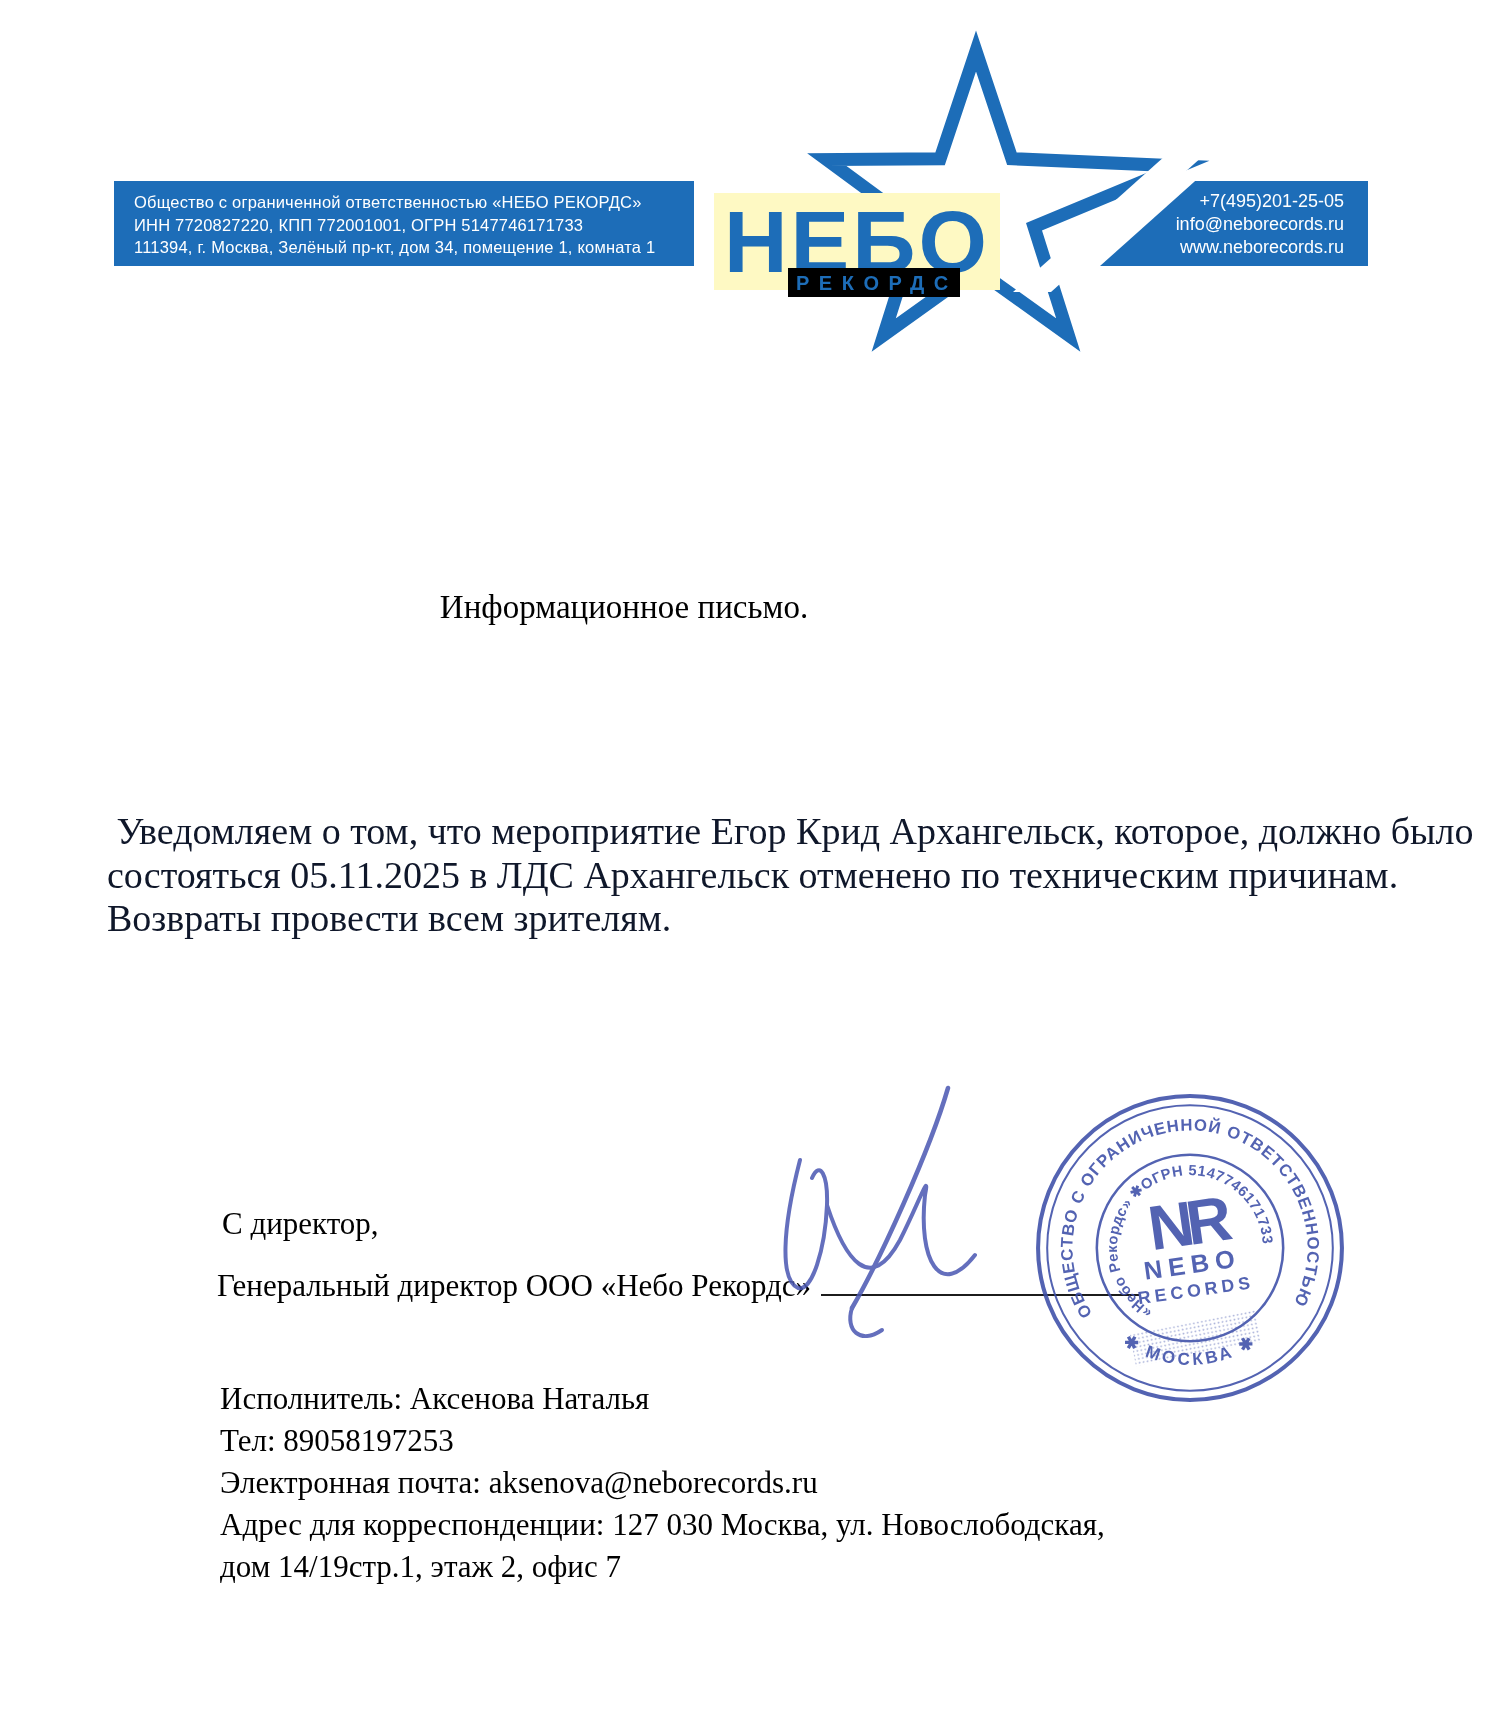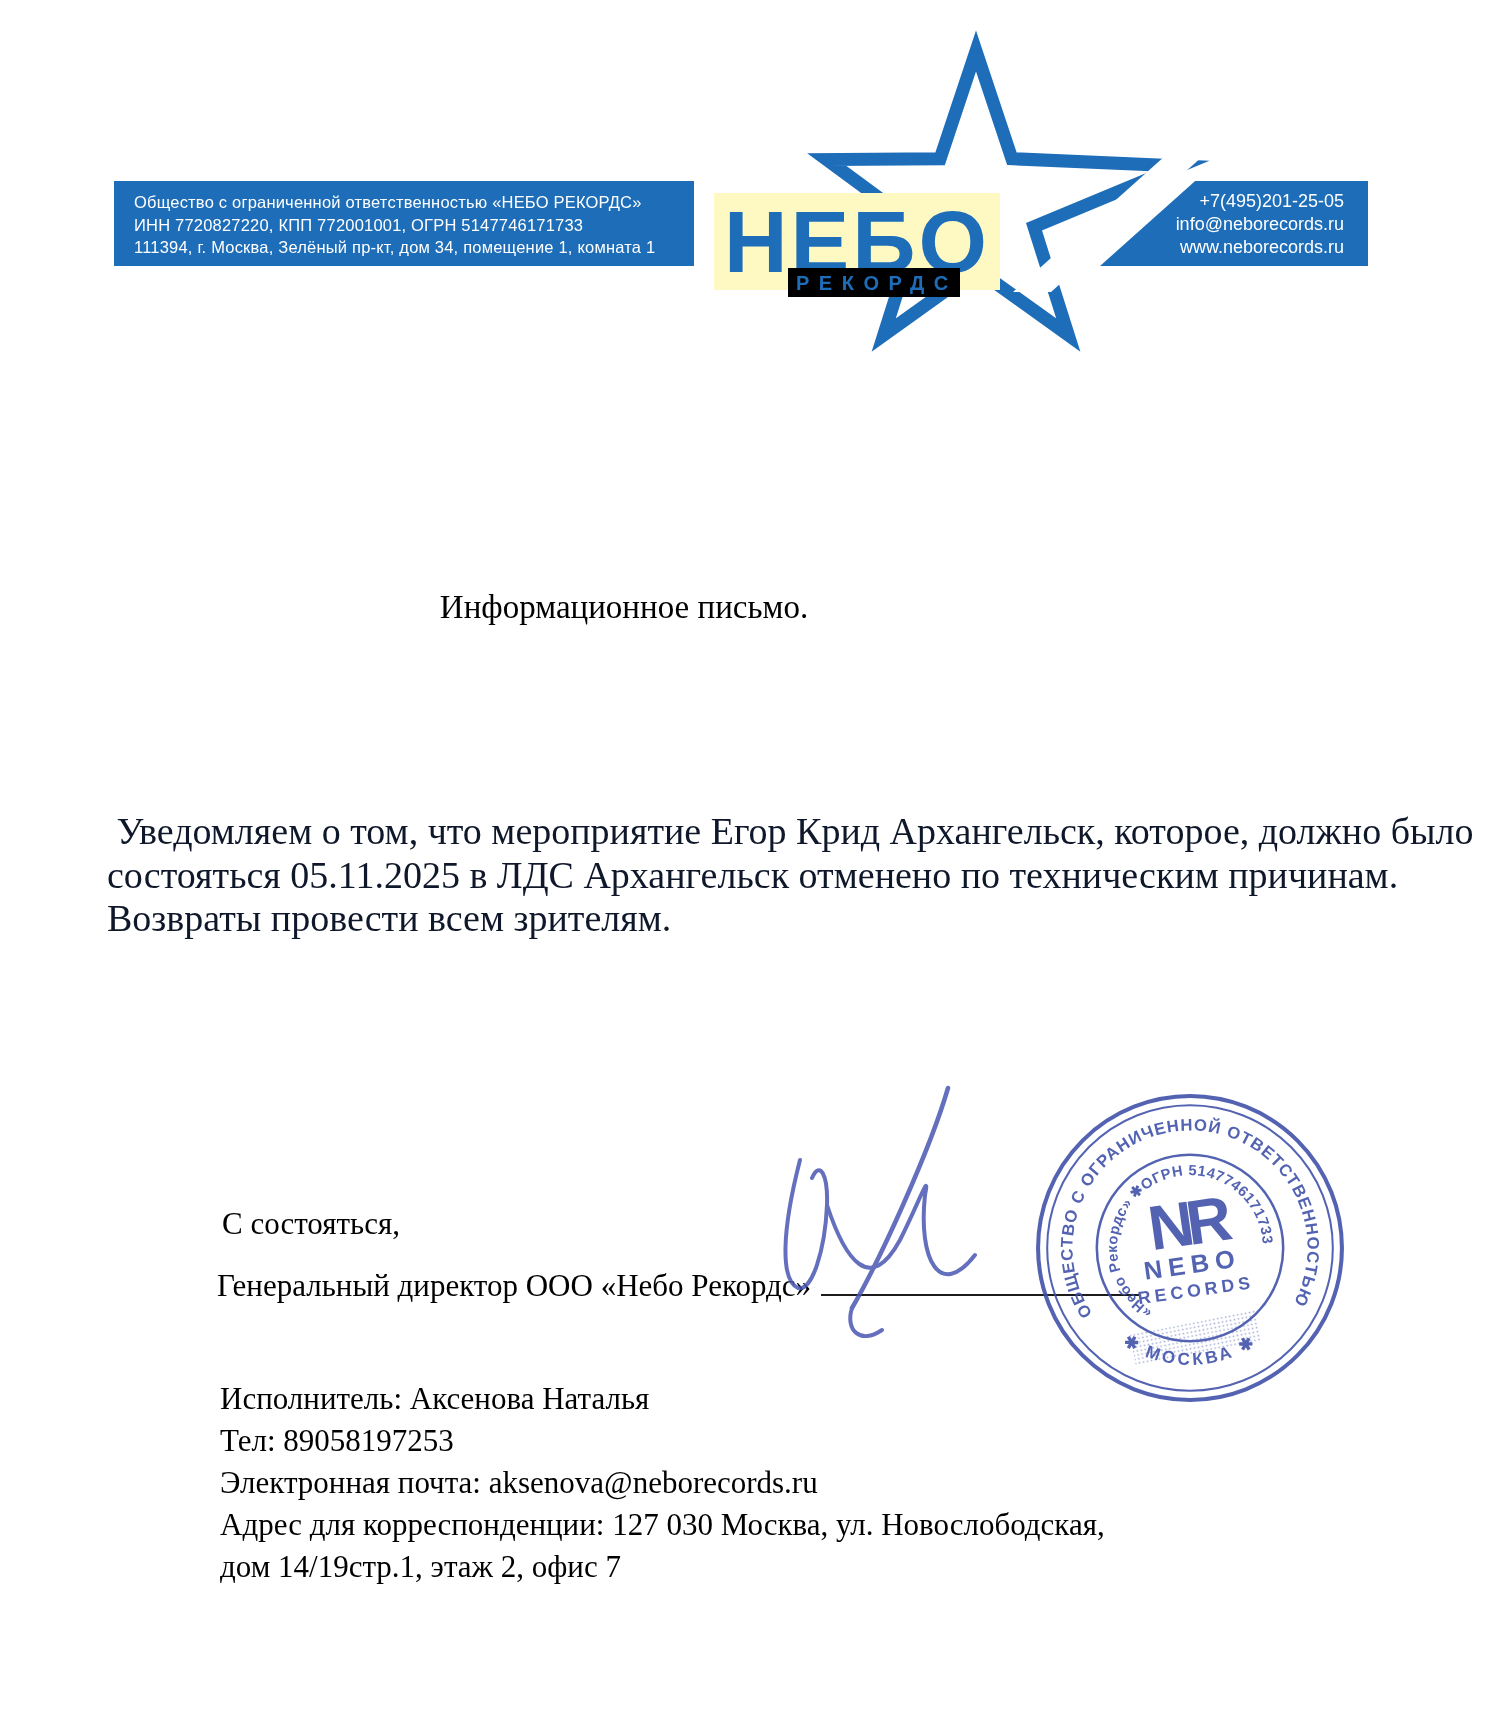--- a/index.html
+++ b/index.html
@@ -95,21 +95,21 @@
   </div>
 
   <div class="letter-title">Информационное письмо.</div>
 
   <div class="letter-body">
     <div>&nbsp;Уведомляем о том, что мероприятие Егор Крид Архангельск, которое, должно было</div>
     <div>состояться 05.11.2025 в ЛДС Архангельск отменено по техническим причинам.</div>
     <div>Возвраты провести всем зрителям.</div>
   </div>
 
-  <div class="closing">С состояться,</div>
+  <div class="closing">С директор,</div>
   <div class="signatory-row">
     <span>Генеральный директор ООО «Небо Рекордс»</span><span class="sig-rule"></span>
   </div>
 
   <div class="signature-wrap">
     <svg viewBox="0 0 300 290">
       <path class="sig-stroke" stroke-width="4.5" d="M208,20 C190,82 140,192 112,240"></path>
       <path class="sig-stroke" stroke-width="4" d="M60,92 C42,162 40,212 58,220 C72,224 85,182 87,137 C88,107 80,92 72,110"></path>
       <path class="sig-stroke" stroke-width="4" d="M87,137 C105,192 130,227 160,172 C180,132 190,102 185,127 C178,192 200,232 235,187"></path>
       <path class="sig-stroke" stroke-width="4" d="M112,240 C105,262 120,277 142,262"></path>

